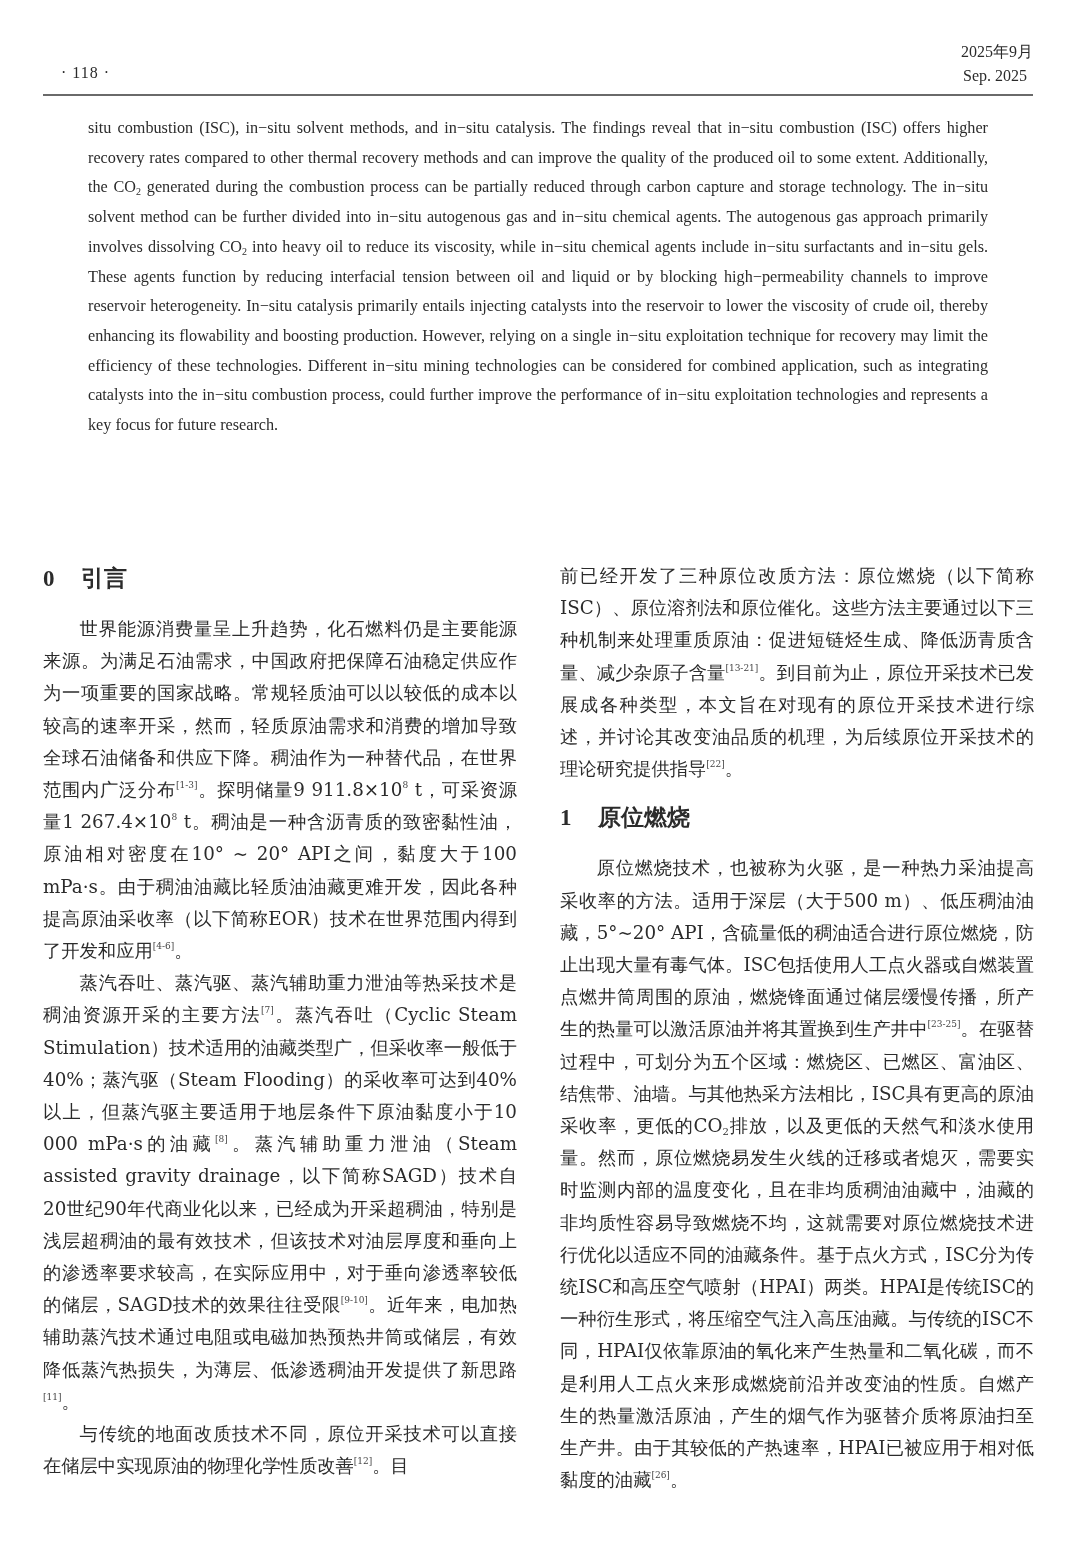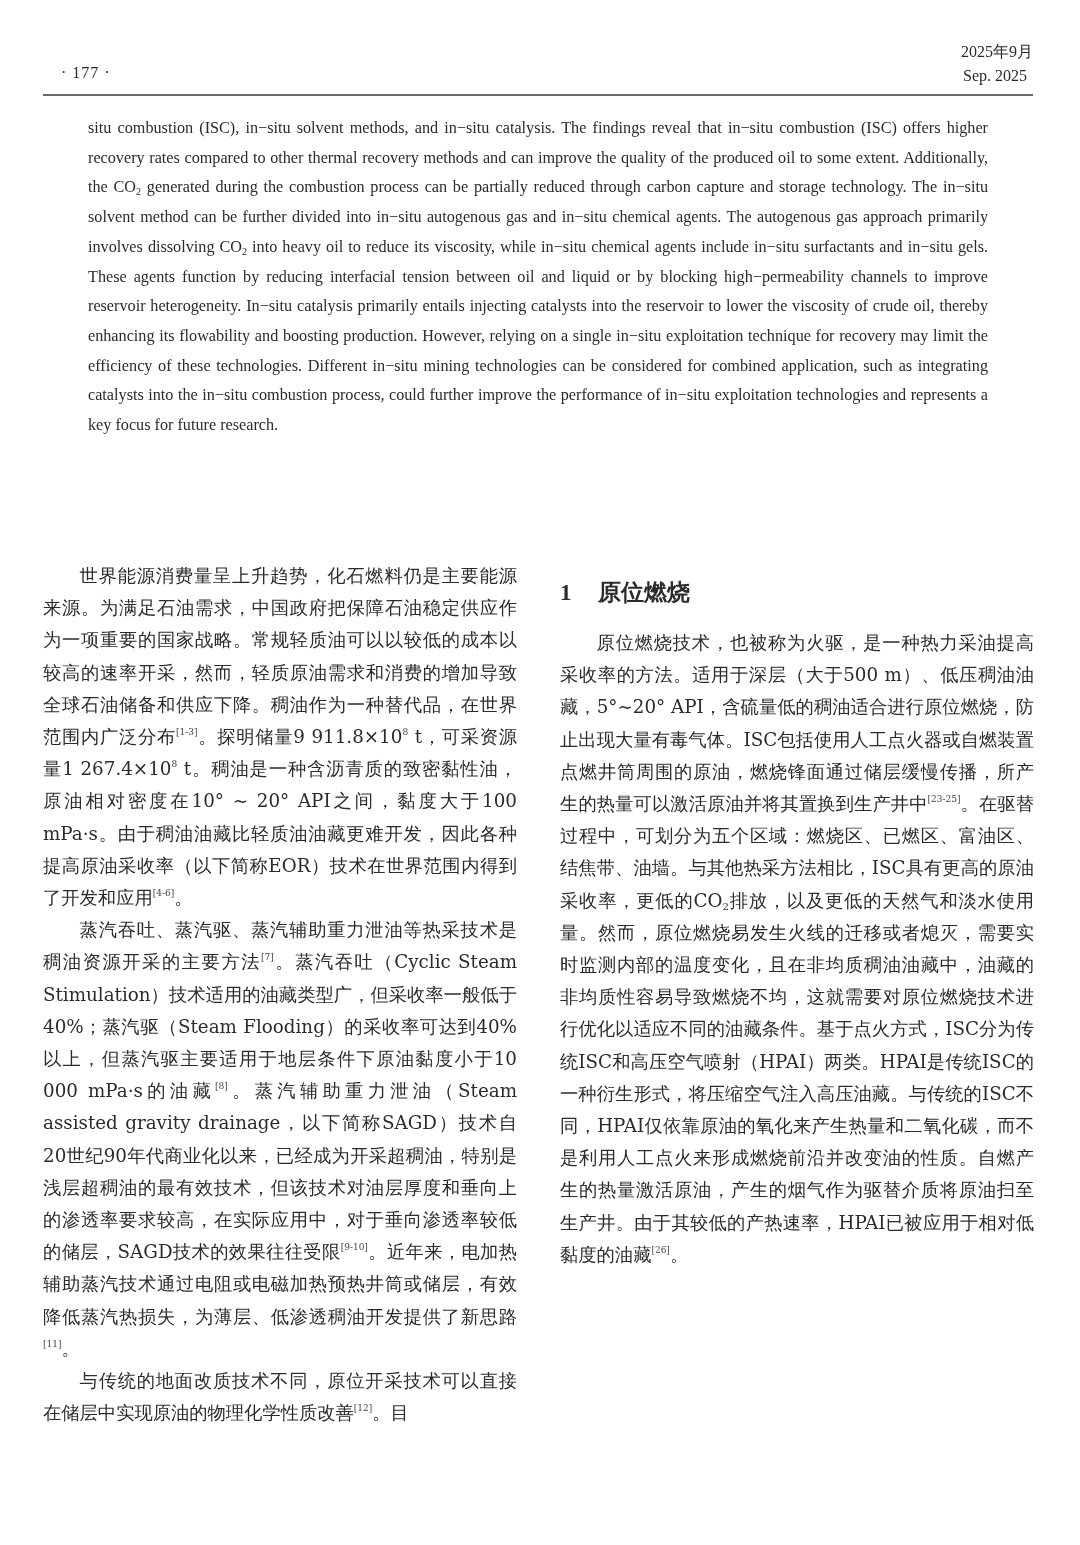--- a/index.html
+++ b/index.html
@@ -22,31 +22,33 @@
   .col p { margin: 0; text-indent: 2em; }
   .col p.cont { text-indent: 0; }
   sup { font-size: 9px; line-height: 0; vertical-align: 8px; color: #444; }
   sub { font-size: 10px; line-height: 0; vertical-align: -3px; }
   .right .sec { margin-top: 14px; margin-bottom: 16px; }
 </style>
 </head>
 <body>
 
 <header class="hdr">
-  <span class="pageno">· 177 ·</span>
+  <span class="pageno">· 118 ·</span>
   <span class="date-cn">2025年9月</span>
   <span class="date-en">Sep.  2025</span>
 </header>
 
 <section class="abstract">
   <p><span>situ combustion (ISC), in−situ solvent methods, and in−situ catalysis. The findings reveal that in−situ combustion (ISC) offers higher recovery rates compared to other thermal recovery methods and can improve the quality of the produced oil to some extent. Additionally, the CO</span><sub>2</sub><span> generated during the combustion process can be partially reduced through carbon capture and storage technology. The in−situ solvent method can be further divided into in−situ autogenous gas and in−situ chemical agents. The autogenous gas approach primarily involves dissolving CO</span><sub>2</sub><span> into heavy oil to reduce its viscosity, while in−situ chemical agents include in−situ surfactants and in−situ gels. These agents function by reducing interfacial tension between oil and liquid or by blocking high−permeability channels to improve reservoir heterogeneity. In−situ catalysis primarily entails injecting catalysts into the reservoir to lower the viscosity of crude oil, thereby enhancing its flowability and boosting production. However, relying on a single in−situ exploitation technique for recovery may limit the efficiency of these technologies. Different in−situ mining technologies can be considered for combined application, such as integrating catalysts into the in−situ combustion process, could further improve the performance of in−situ exploitation technologies and represents a key focus for future research.</span></p>
 </section>
 
 <section class="col left">
+  <h2 class="sec"><span class="num">0</span><span>引言</span></h2>
   <p><span>世界能源消费量呈上升趋势，化石燃料仍是主要能源来源。为满足石油需求，中国政府把保障石油稳定供应作为一项重要的国家战略。常规轻质油可以以较低的成本以较高的速率开采，然而，轻质原油需求和消费的增加导致全球石油储备和供应下降。稠油作为一种替代品，在世界范围内广泛分布</span><sup>[1-3]</sup><span>。探明储量9 911.8×10</span><sup>8</sup><span> t，可采资源量1 267.4×10</span><sup>8</sup><span> t。稠油是一种含沥青质的致密黏性油，原油相对密度在10° ~ 20° API之间，黏度大于100 mPa·s。由于稠油油藏比轻质油油藏更难开发，因此各种提高原油采收率（以下简称EOR）技术在世界范围内得到了开发和应用</span><sup>[4-6]</sup><span>。</span></p>
   <p><span>蒸汽吞吐、蒸汽驱、蒸汽辅助重力泄油等热采技术是稠油资源开采的主要方法</span><sup>[7]</sup><span>。蒸汽吞吐（Cyclic Steam Stimulation）技术适用的油藏类型广，但采收率一般低于40%；蒸汽驱（Steam Flooding）的采收率可达到40%以上，但蒸汽驱主要适用于地层条件下原油黏度小于10 000 mPa·s的油藏</span><sup>[8]</sup><span>。蒸汽辅助重力泄油（Steam assisted gravity drainage，以下简称SAGD）技术自20世纪90年代商业化以来，已经成为开采超稠油，特别是浅层超稠油的最有效技术，但该技术对油层厚度和垂向上的渗透率要求较高，在实际应用中，对于垂向渗透率较低的储层，SAGD技术的效果往往受限</span><sup>[9-10]</sup><span>。近年来，电加热辅助蒸汽技术通过电阻或电磁加热预热井筒或储层，有效降低蒸汽热损失，为薄层、低渗透稠油开发提供了新思路</span><sup>[11]</sup><span>。</span></p>
   <p><span>与传统的地面改质技术不同，原位开采技术可以直接在储层中实现原油的物理化学性质改善</span><sup>[12]</sup><span>。目</span></p>
 </section>
 
 <section class="col right">
+  <p class="cont"><span>前已经开发了三种原位改质方法：原位燃烧（以下简称ISC）、原位溶剂法和原位催化。这些方法主要通过以下三种机制来处理重质原油：促进短链烃生成、降低沥青质含量、减少杂原子含量</span><sup>[13-21]</sup><span>。到目前为止，原位开采技术已发展成各种类型，本文旨在对现有的原位开采技术进行综述，并讨论其改变油品质的机理，为后续原位开采技术的理论研究提供指导</span><sup>[22]</sup><span>。</span></p>
   <h2 class="sec"><span class="num">1</span><span>原位燃烧</span></h2>
   <p><span>原位燃烧技术，也被称为火驱，是一种热力采油提高采收率的方法。适用于深层（大于500 m）、低压稠油油藏，5°~20° API，含硫量低的稠油适合进行原位燃烧，防止出现大量有毒气体。ISC包括使用人工点火器或自燃装置点燃井筒周围的原油，燃烧锋面通过储层缓慢传播，所产生的热量可以激活原油并将其置换到生产井中</span><sup>[23-25]</sup><span>。在驱替过程中，可划分为五个区域：燃烧区、已燃区、富油区、结焦带、油墙。与其他热采方法相比，ISC具有更高的原油采收率，更低的CO</span><sub>2</sub><span>排放，以及更低的天然气和淡水使用量。然而，原位燃烧易发生火线的迁移或者熄灭，需要实时监测内部的温度变化，且在非均质稠油油藏中，油藏的非均质性容易导致燃烧不均，这就需要对原位燃烧技术进行优化以适应不同的油藏条件。基于点火方式，ISC分为传统ISC和高压空气喷射（HPAI）两类。HPAI是传统ISC的一种衍生形式，将压缩空气注入高压油藏。与传统的ISC不同，HPAI仅依靠原油的氧化来产生热量和二氧化碳，而不是利用人工点火来形成燃烧前沿并改变油的性质。自燃产生的热量激活原油，产生的烟气作为驱替介质将原油扫至生产井。由于其较低的产热速率，HPAI已被应用于相对低黏度的油藏</span><sup>[26]</sup><span>。</span></p>
 </section>
 
 </body></html>

